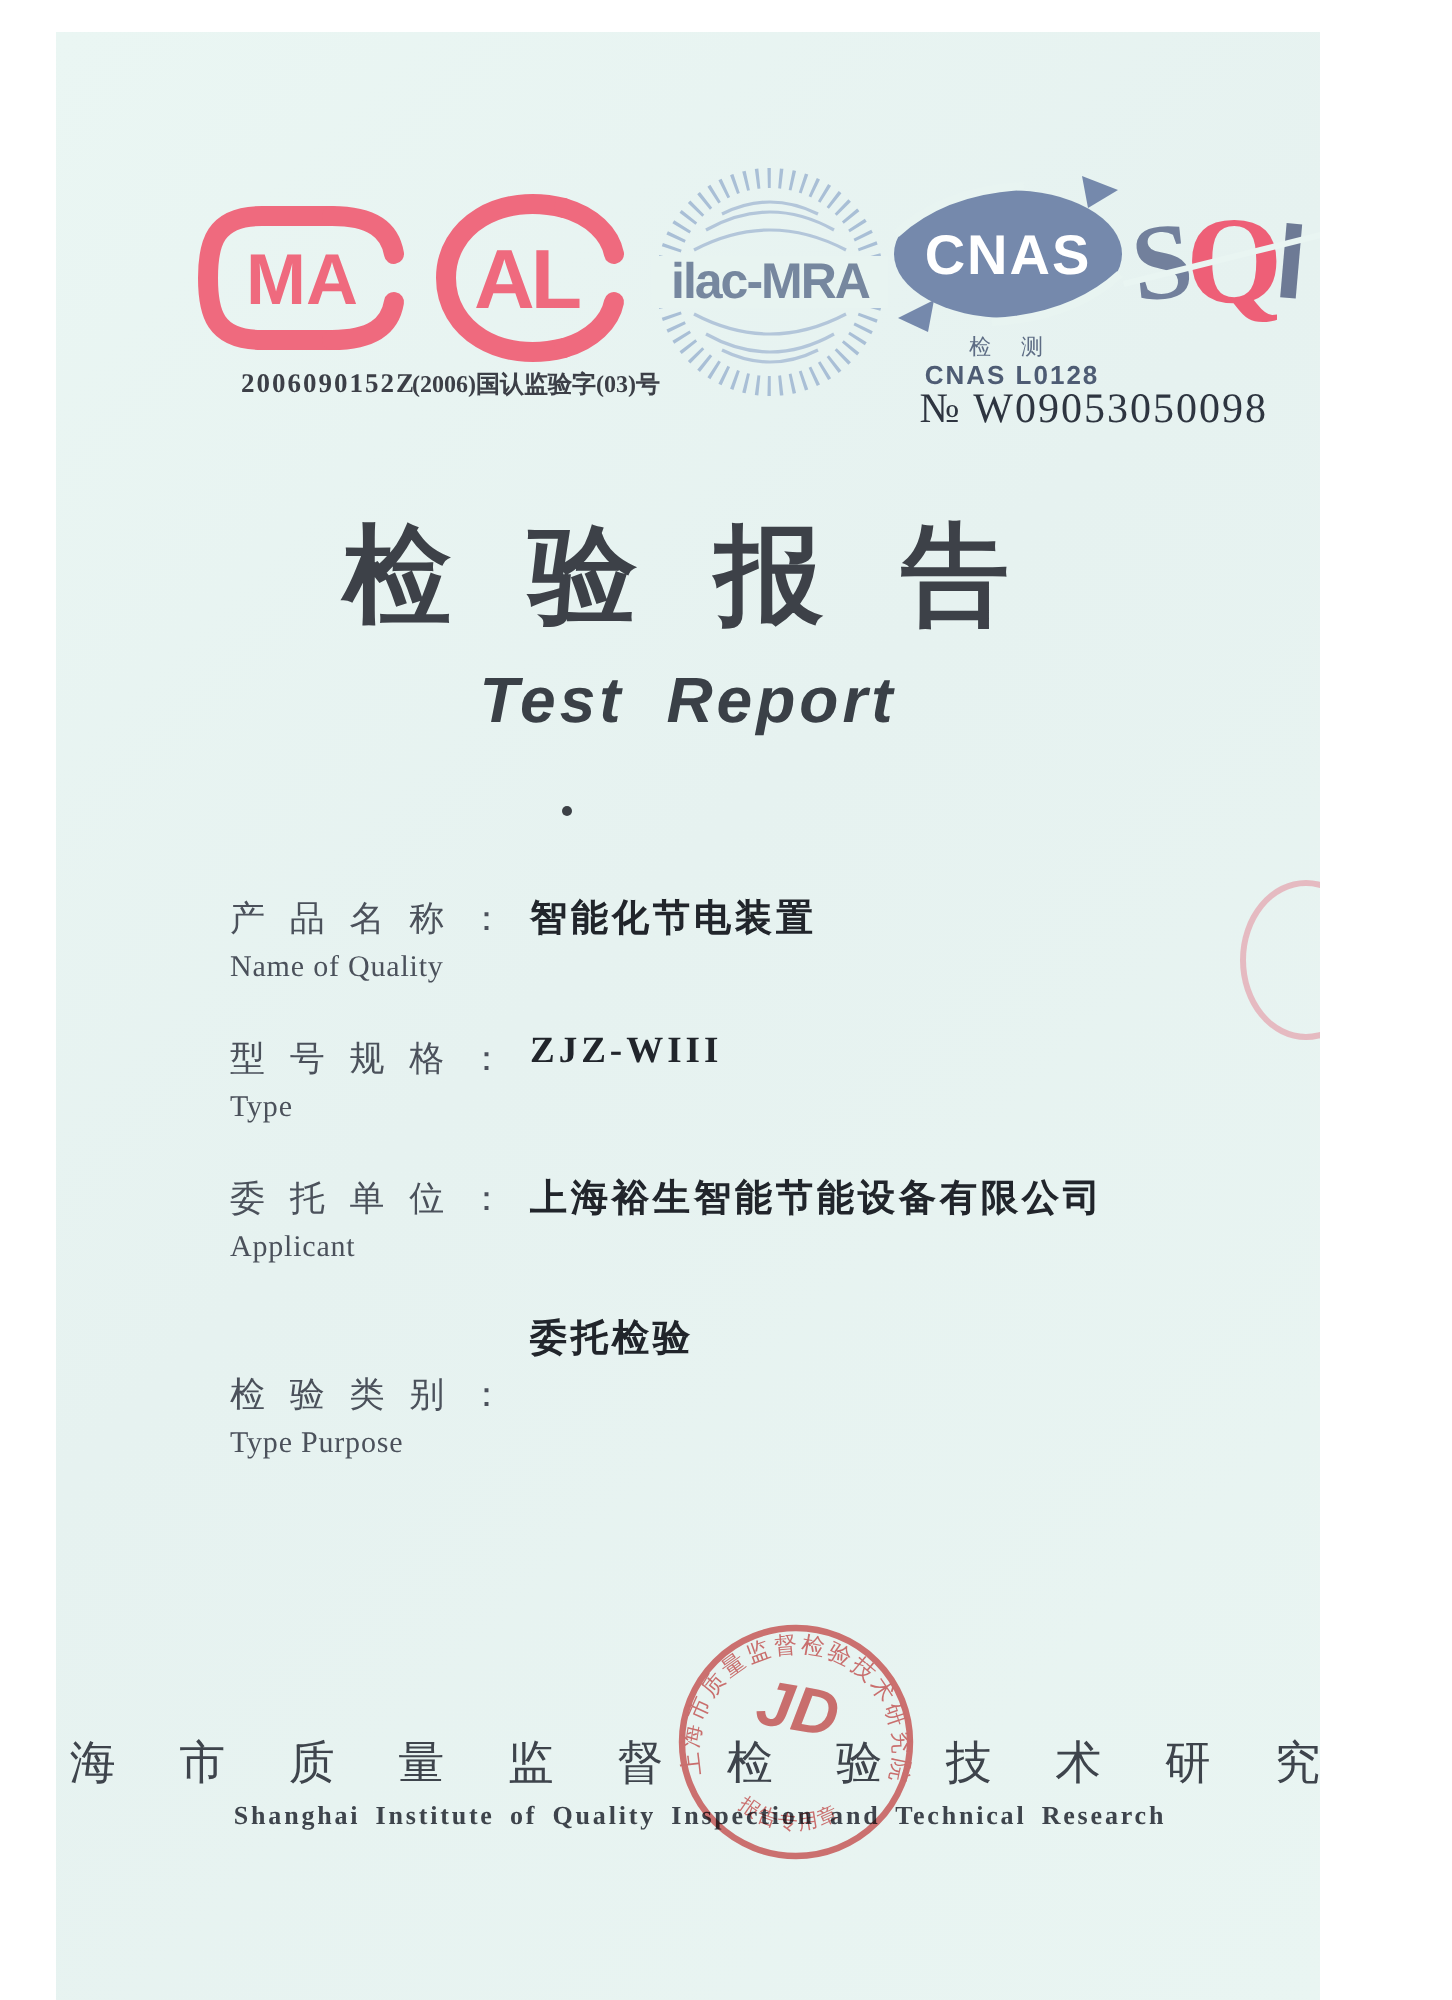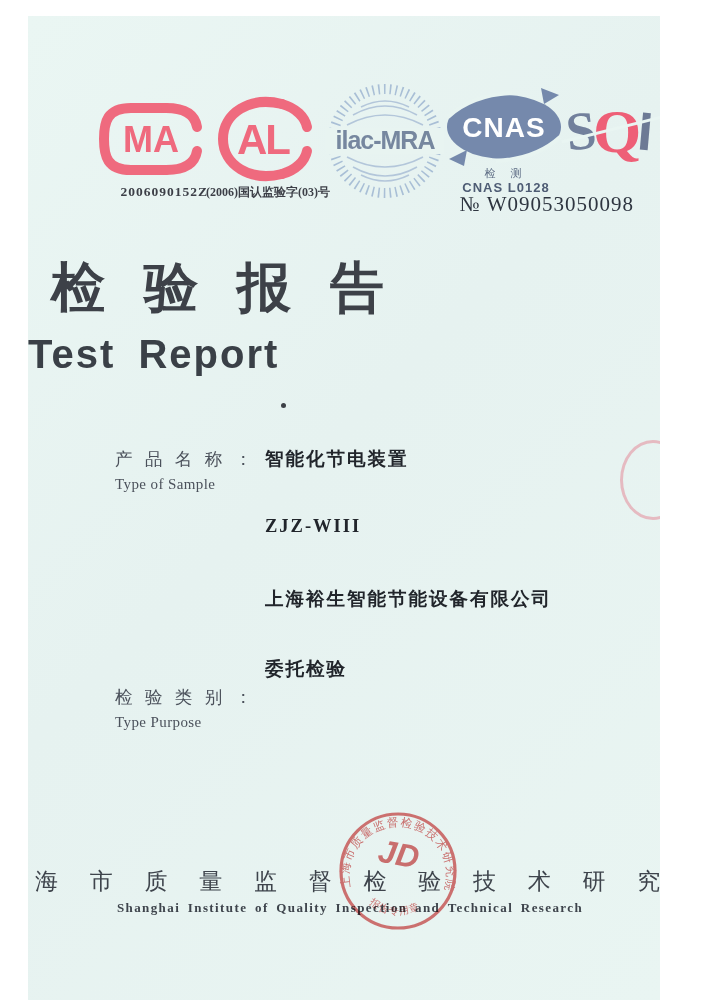--- a/index.html
+++ b/index.html
@@ -32,26 +32,26 @@
   .sqi .i{font-size:54px;color:#6d7a95;transform:rotate(5deg);line-height:1;font-family:"Liberation Sans",sans-serif;}
   .sqi .swoosh{
     position:absolute;left:-6px;top:30px;width:120px;height:2.5px;
     background:#e9f5f2;transform:rotate(-14deg);pointer-events:none;
   }
   .report-no{
     font-weight:normal;color:#2e3540;font-size:21px;letter-spacing:1px;white-space:nowrap;
   }
   
   .title-cn{
-    width:100%;text-align:left;font-family:"Liberation Sans",sans-serif;
-    font-size:54px;font-weight:600;color:#3d4148;letter-spacing:12px;white-space:nowrap;margin-left:23px;
+    width:100%;text-align:center;font-family:"Liberation Sans",sans-serif;
+    font-size:54px;font-weight:600;color:#3d4148;letter-spacing:12px;white-space:nowrap;
   }
   .title-en{
-    width:100%;text-align:left;font-family:"Liberation Sans",sans-serif;
-    font-size:40px;font-weight:bold;color:#3a4047;letter-spacing:2px;word-spacing:10px;
+    width:100%;text-align:center;font-family:"Liberation Sans",sans-serif;
+    font-size:32px;font-weight:bold;color:#3a4047;letter-spacing:2px;word-spacing:10px;font-style:italic;
   }
   .ink-dot{width:5px;height:5px;border-radius:50%;background:#3c4046;}
   
   .field-label-cn{
     font-size:17.5px;color:#4b515b;letter-spacing:4px;white-space:nowrap;
   }
   .field-label-en{
     font-size:15px;color:#4b515b;letter-spacing:.4px;white-space:nowrap;
   }
   .field-value{
@@ -133,26 +133,34 @@
   </div>
 
   <div class="abs report-no" style="right:26px;top:176px;">№ W09053050098</div>
 
   <div class="abs title-cn" style="left:0;top:236px;">检 验 报 告</div>
   <div class="abs title-en" style="left:0;top:316px;">Test Report</div>
   <div class="abs ink-dot" style="left:253px;top:387px;"></div>
 
   <div class="abs" style="left:87px;top:431px;">
     <div class="field-label-cn">产 品 名 称 ：</div>
-    <div class="field-label-en" style="margin-top:5px;">Type of Sample</div>
+    <div class="field-label-en" style="margin-top:5px;">Name of Quality</div>
   </div>
   <div class="abs field-value" style="left:237px;top:430px;">智能化节电装置</div>
 
+  <div class="abs" style="left:87px;top:501px;">
+    <div class="field-label-cn">型 号 规 格 ：</div>
+    <div class="field-label-en" style="margin-top:5px;">Type</div>
+  </div>
   <div class="abs field-value" style="left:237px;top:500px;">ZJZ-WIII</div>
 
+  <div class="abs" style="left:87px;top:571px;">
+    <div class="field-label-cn">委 托 单 位 ：</div>
+    <div class="field-label-en" style="margin-top:5px;">Applicant</div>
+  </div>
   <div class="abs field-value" style="left:237px;top:570px;">上海裕生智能节能设备有限公司</div>
 
   <div class="abs" style="left:87px;top:641px;margin-top:28px;">
     <div class="field-label-cn">检 验 类 别 ：</div>
     <div class="field-label-en" style="margin-top:5px;">Type Purpose</div>
   </div>
   <div class="abs field-value" style="left:237px;top:640px;">委托检验</div>
 
   <div class="abs org-cn" style="top:850px;">上 海 市 质 量 监 督 检 验 技 术 研 究 院</div>
   <div class="abs org-en" style="top:884px;">Shanghai Institute of Quality Inspection and Technical Research</div>

